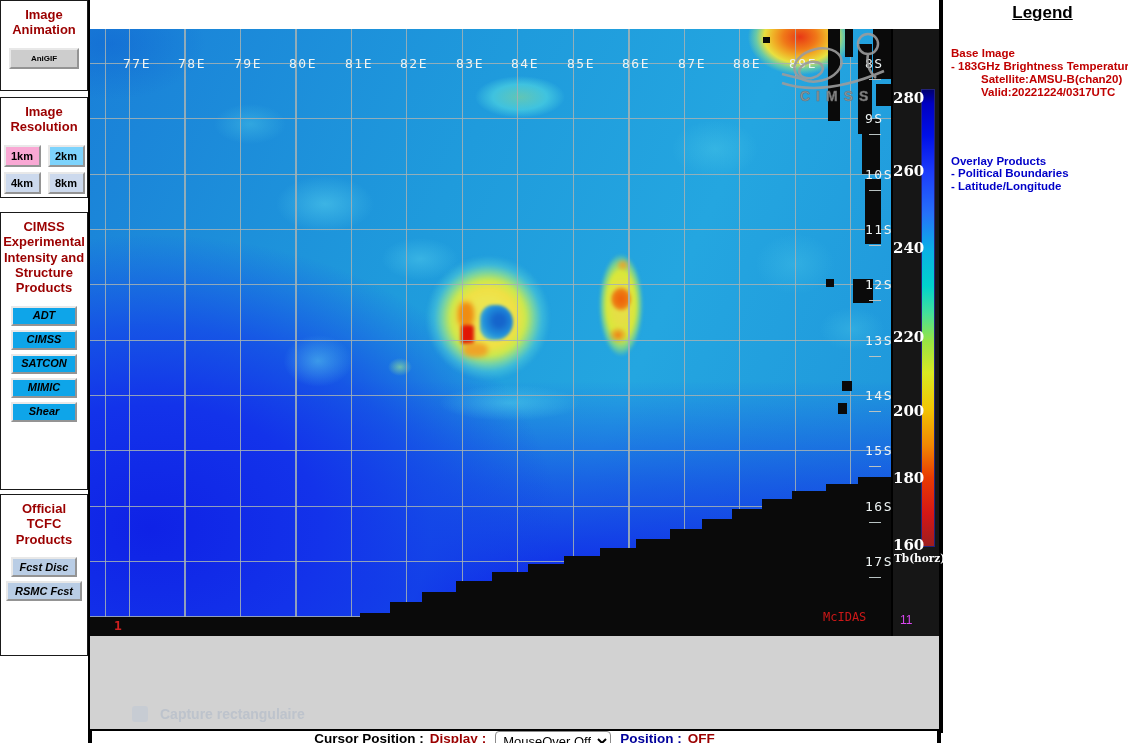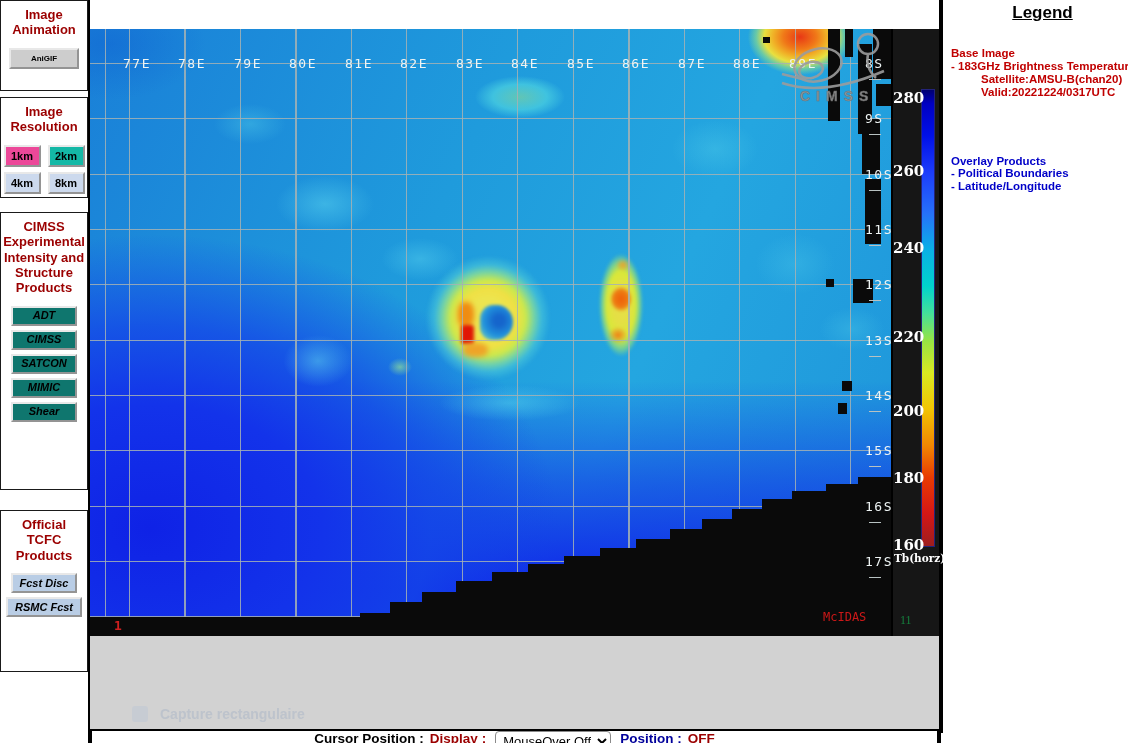--- a/index.html
+++ b/index.html
@@ -6,31 +6,31 @@
   html,body { background:#fff; width:1128px; height:743px; font-family:"Liberation Sans", sans-serif; }
   .page { position:relative; width:1128px; height:743px; display:flex; align-items:flex-start; }
 
   
   .sidebar { width:88px; flex:0 0 88px; }
   .side-box { background:#fff; border:1px solid #1a1a1a; width:88px; text-align:center; padding-top:6px; }
   .side-box h3 { color:#9b0000; font-size:13px; line-height:1.18; font-weight:bold; padding:0 2px; }
   .box-anim { height:91px; }
   .box-res  { height:101px; margin-top:6px; }
   .box-exp  { height:278px; margin-top:14px; }
-  .box-tcfc { height:162px; margin-top:20px; }
+  .box-tcfc { height:162px; margin-top:4px; }
   .btn { display:inline-block; border:2px outset #e8e8e8; background:#cccabf; color:#000;
          font-weight:bold; font-size:11px; cursor:pointer; font-family:"Liberation Sans",sans-serif; }
   .btn-anigif { font-size:8px; padding:4px 20px; margin-top:10px; background:#cdcdcd; }
   .res-grid { margin-top:10px; display:flex; flex-direction:column; gap:5px; align-items:center; }
   .res-row { display:flex; gap:7px; justify-content:center; }
   .btn-res { width:37px; height:22px; line-height:18px; background:#ccd9ed; }
-  .btn-res.gray { background:#ec4899; }
-  .btn-res.sel { background:#14b8a6; }
+  .btn-res.gray { background:#f9a8d4; }
+  .btn-res.sel { background:#7dd3fc; }
   .prod-col { margin-top:10px; display:flex; flex-direction:column; gap:4px; align-items:center; }
-  .btn-prod { width:66px; height:20px; line-height:15px; background:#0f766e; font-style:italic; }
+  .btn-prod { width:66px; height:20px; line-height:15px; background:#0ea5e9; font-style:italic; }
   .btn-tcfc { width:auto; min-width:62px; padding:2px 7px; background:#b9cde5; font-style:italic; }
 
   
   .main-col { width:853px; flex:0 0 853px; border-left:2px solid #000; border-right:2px solid #000; }
   .viewer { display:flex; height:607px;margin-top:29px; }
 
   
   .map { position:relative; width:801px; height:607px; overflow:hidden; cursor:crosshair;
     background-image:
       radial-gradient(ellipse 60px 28px at 430px 68px,  rgba(150,230,150,0.55) 0%, rgba(80,215,225,0.65) 45%, rgba(80,215,225,0) 75%),
@@ -83,21 +83,21 @@
 
   
   .cbar { position:relative; width:48px; flex:0 0 48px; height:607px; background:#161616; border-left:2px solid #000; }
   .cbar-bar { position:absolute; left:28px; top:60px; width:14px; height:458px; border:1px solid #23237a;
     background:linear-gradient(to bottom,
       #000070 0%, #0000c2 3%, #0010e8 10%, #1c3cfa 18%, #2670fa 27%, #0ab0e6 35%,
       #00d2cc 43%, #44e09a 49%, #96e444 55%, #d8e822 62%, #f2c402 70%, #f28602 78%,
       #e83a02 85%, #d41616 93%, #9e1e1e 100%); }
   .cbar-tick { position:absolute; left:0; width:27px; text-align:right; color:#fff; font-family:"DejaVu Serif",serif; font-weight:bold; font-size:15px; }
   .cbar-unit { position:absolute; left:1px; top:523px; width:45px; text-align:center; color:#fff; font-family:"DejaVu Serif",serif; font-weight:bold; font-size:10.5px; }
-  .cbar-foot { position:absolute; left:7px; top:584px; color:#15803d; font-family:Liberation Serif, serif; font-size:12px; }
+  .cbar-foot { position:absolute; left:7px; top:584px; color:#d946ef; font-family:Liberation Sans, sans-serif; font-size:12px; }
 
   
   .gray-panel { position:relative; width:849px; height:93px; background:#d2d2d2; }
   .watermark { position:absolute; left:42px; top:70px; display:flex; align-items:center; gap:12px; }
   .wm-icon { width:16px; height:16px; background:#c7ccd3; border-radius:3px; }
   .wm-text { color:rgba(172,183,198,0.55); font-size:14px; font-weight:bold; }
   .status-bar { width:849px; height:33px; border:2px solid #000; background:#fff; display:flex; align-items:flex-start; justify-content:center; gap:6px; font-size:13.5px; font-weight:bold; }
   .lbl-black { color:#000; }
   .lbl-maroon { color:#9b0000; }
   .lbl-navy { color:#00009b; }

